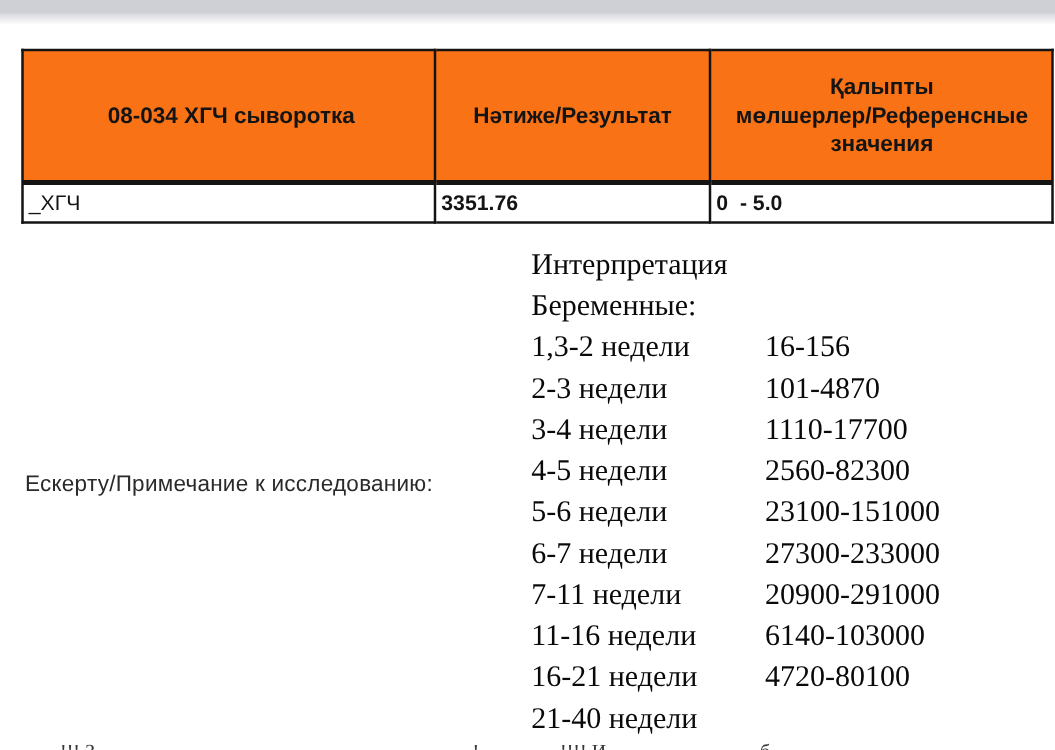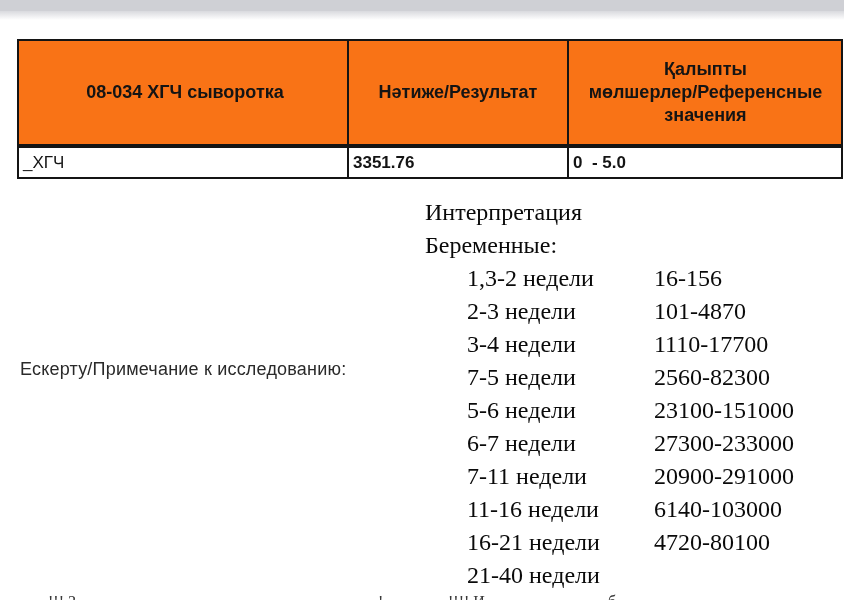--- a/index.html
+++ b/index.html
@@ -37,31 +37,31 @@
   table.results th.ref-header { white-space:pre-line; padding-left:9px; }
   table.results th.result-header { padding-left:8px; }
   table.results td {
     font-size:17px; height:32px; box-sizing:border-box;
     padding:2px 6px 2px 4px; vertical-align:middle; background:#ffffff;margin-left:30px;
   }
   td.result-cell, td.ref-cell { font-weight:bold; white-space:pre; }
 
   
   .note-label {
-    position:absolute; left:20px; top:359px;
+    position:absolute; left:20px; top:377px;
     font-size:18px; color:#2a2a2a; letter-spacing:0.2px;
   }
 
   
   .interpretation {
     position:absolute; left:425px; top:196px;
     font-family:"Liberation Serif", serif;
     font-size:24px; line-height:33px; color:#0a0a0a;
   }
-  .interp-line { display:flex;margin-left:42px; }
+  .interp-line { display:flex; }
   .interp-period { width:187px; flex:none; }
   .interp-range { flex:none; }
 
   
   .footer-clip {
     position:absolute; left:48px; top:593px; width:780px; height:7px;
     overflow:hidden; font-family:"Liberation Serif", serif;
     font-size:16px; line-height:18px; color:#3a3a3a;
   }
   .footer-clip span { position:absolute; top:0; white-space:pre; }
@@ -112,21 +112,21 @@
   </div>
   <div class="interp-line">
     <span class="interp-period">2-3 недели</span>
     <span class="interp-range">101-4870</span>
   </div>
   <div class="interp-line">
     <span class="interp-period">3-4 недели</span>
     <span class="interp-range">1110-17700</span>
   </div>
   <div class="interp-line">
-    <span class="interp-period">7-5 недели</span>
+    <span class="interp-period">4-5 недели</span>
     <span class="interp-range">2560-82300</span>
   </div>
   <div class="interp-line">
     <span class="interp-period">5-6 недели</span>
     <span class="interp-range">23100-151000</span>
   </div>
   <div class="interp-line">
     <span class="interp-period">6-7 недели</span>
     <span class="interp-range">27300-233000</span>
   </div>

